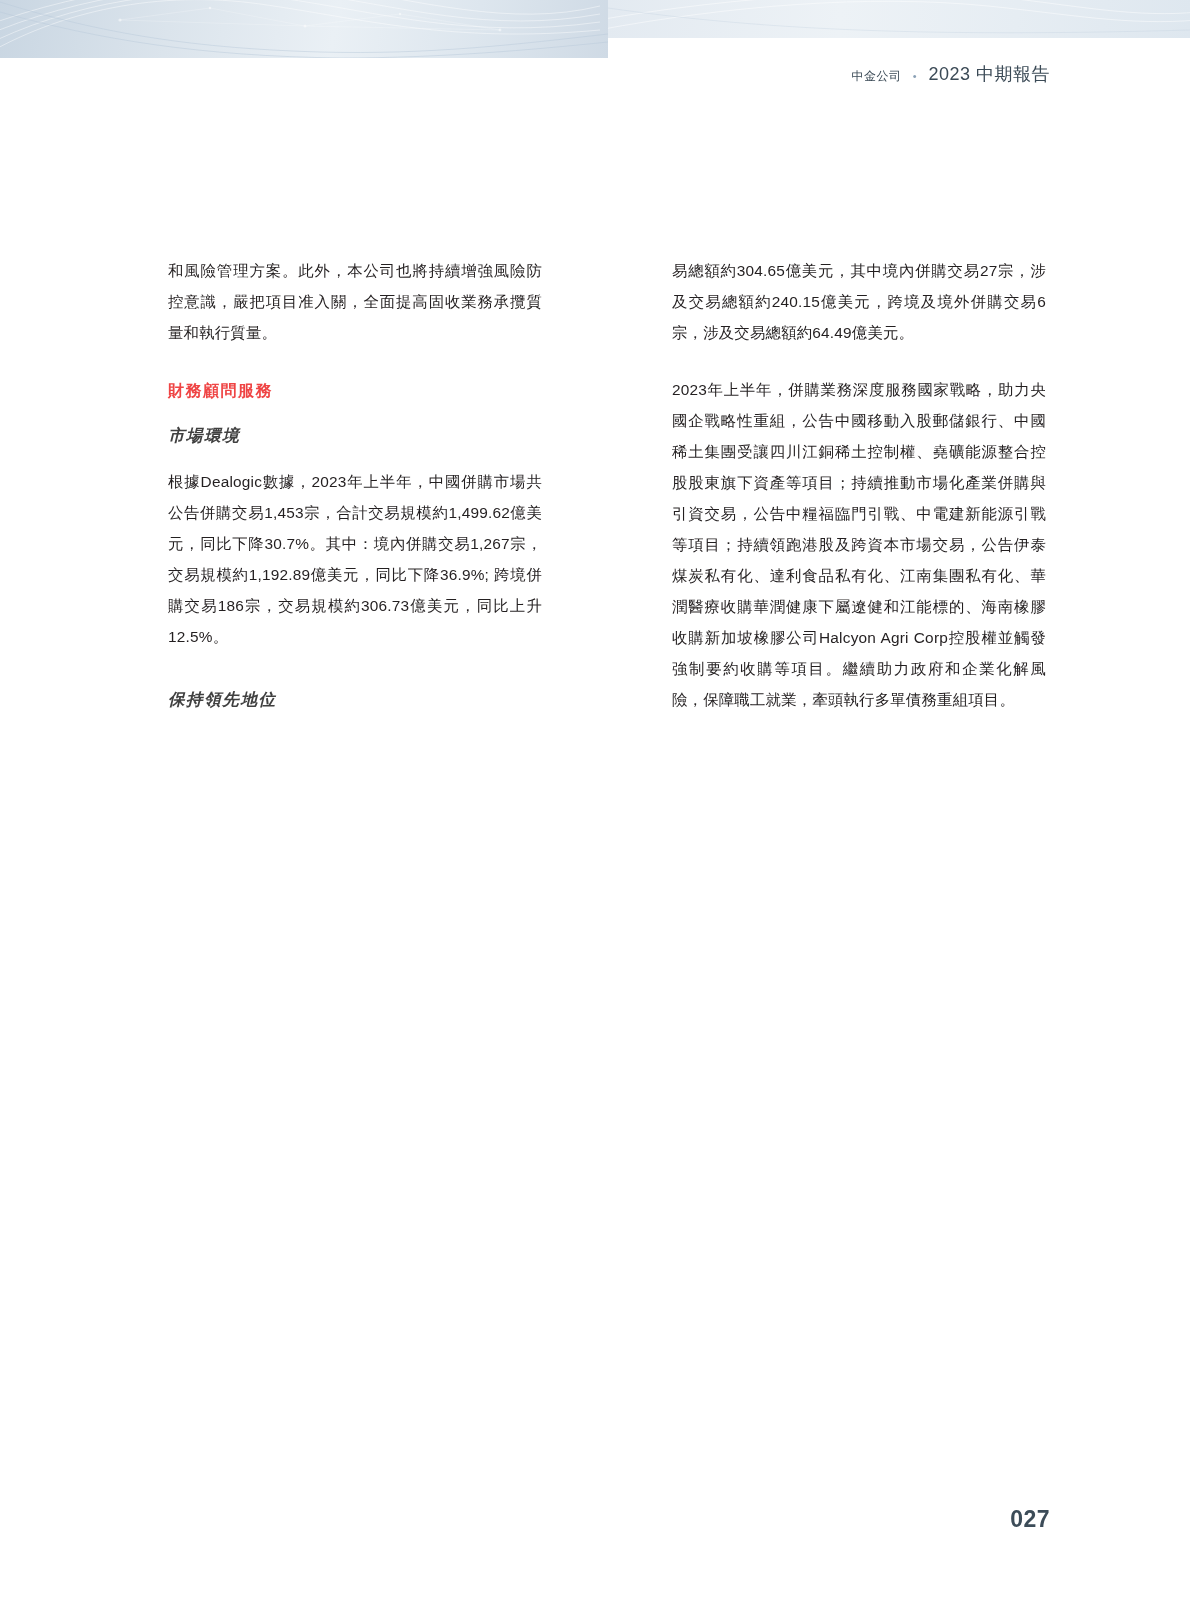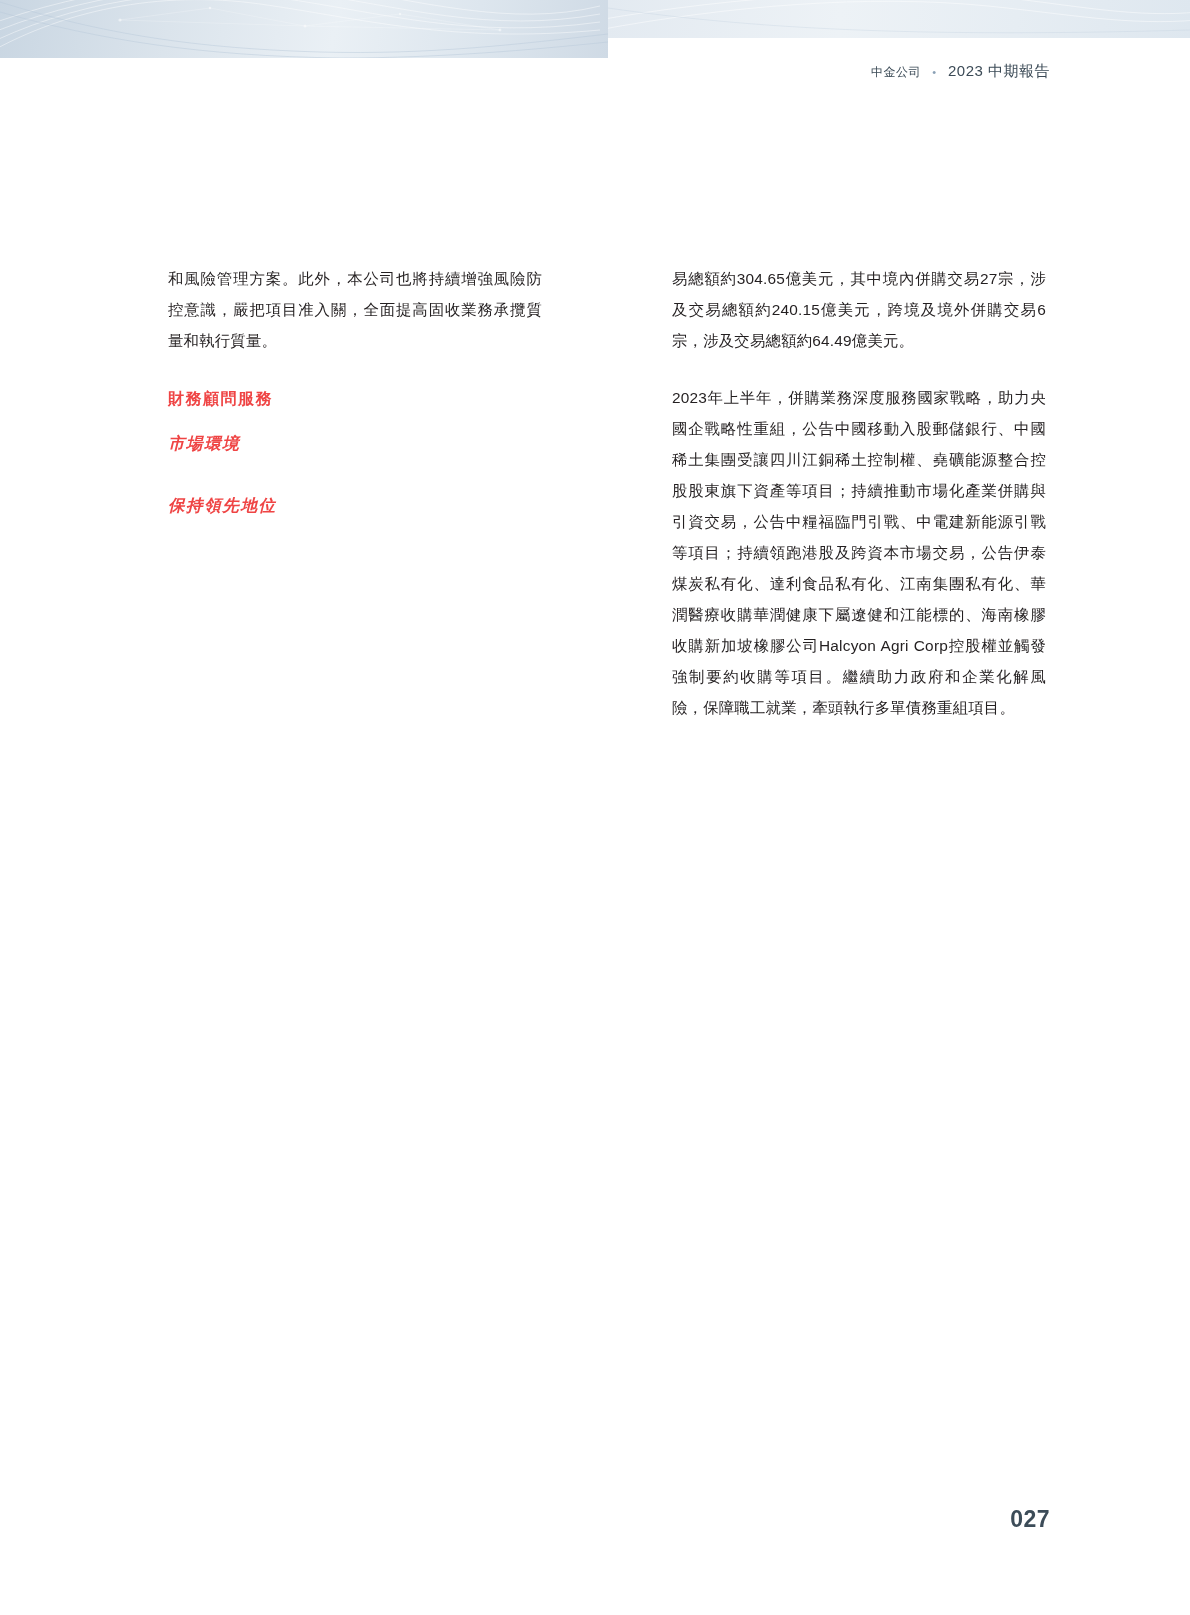--- a/index.html
+++ b/index.html
@@ -57,31 +57,30 @@
     letter-spacing: 0.5px;
     white-space: nowrap;
   }
   .page-header .dot {
     color: #8aa0b5;
     margin: 0 7px;
     font-size: 11px;
     vertical-align: middle;
   }
   .page-header .hdr-cn { font-size: 12px; }
-  .page-header .hdr-rep { font-size: 15px; }
+  .page-header .hdr-rep { font-size: 18px; }
 
   
   .content {
     position: absolute;
     top: 255px;
     left: 168px;
     width: 878px;
     display: flex;
     gap: 130px;
-    margin-top: 8px;
   }
   .col {
     width: 374px;
   }
 
   p.body {
     margin: 0 0 26px 0;
     font-size: 15.4px;
     line-height: 31px;
     color: #231f20;
@@ -97,21 +96,21 @@
     font-weight: bold;
     color: #ef4444;
     letter-spacing: 1.5px;
     line-height: 26px;
   }
   h3.sub-title {
     margin: 0 0 16px 0;
     font-size: 16.5px;
     font-weight: bold;
     font-style: italic;
-    color: #ef4444;
+    color: #404040;
     letter-spacing: 1.6px;
     line-height: 28px;
     font-family: "Liberation Serif", serif;
   }
   h3.sub-title.spaced {
     margin-top: 34px;
   }
 
   
   .page-number {
@@ -171,20 +170,21 @@
   <span class="dot">•</span>
   <span class="hdr-rep">2023 中期報告</span>
 </div>
 
 <div class="content">
 
   <div class="col">
     <p class="body">和風險管理方案。此外，本公司也將持續增強風險防控意識，嚴把項目准入關，全面提高固收業務承攬質量和執行質量。</p>
     <h2 class="section-title">財務顧問服務</h2>
     <h3 class="sub-title">市場環境</h3>
+    <p class="body">根據Dealogic數據，2023年上半年，中國併購市場共公告併購交易1,453宗，合計交易規模約1,499.62億美元，同比下降30.7%。其中：境內併購交易1,267宗，交易規模約1,192.89億美元，同比下降36.9%; 跨境併購交易186宗，交易規模約306.73億美元，同比上升12.5%。</p>
     <h3 class="sub-title spaced">保持領先地位</h3>
   </div>
 
   <div class="col">
     <p class="body">易總額約304.65億美元，其中境內併購交易27宗，涉及交易總額約240.15億美元，跨境及境外併購交易6宗，涉及交易總額約64.49億美元。</p>
     <p class="body">2023年上半年，併購業務深度服務國家戰略，助力央國企戰略性重組，公告中國移動入股郵儲銀行、中國稀土集團受讓四川江銅稀土控制權、堯礦能源整合控股股東旗下資產等項目；持續推動市場化產業併購與引資交易，公告中糧福臨門引戰、中電建新能源引戰等項目；持續領跑港股及跨資本市場交易，公告伊泰煤炭私有化、達利食品私有化、江南集團私有化、華潤醫療收購華潤健康下屬遼健和江能標的、海南橡膠收購新加坡橡膠公司Halcyon Agri Corp控股權並觸發強制要約收購等項目。繼續助力政府和企業化解風險，保障職工就業，牽頭執行多單債務重組項目。</p>
   </div>
 
 </div>
 

